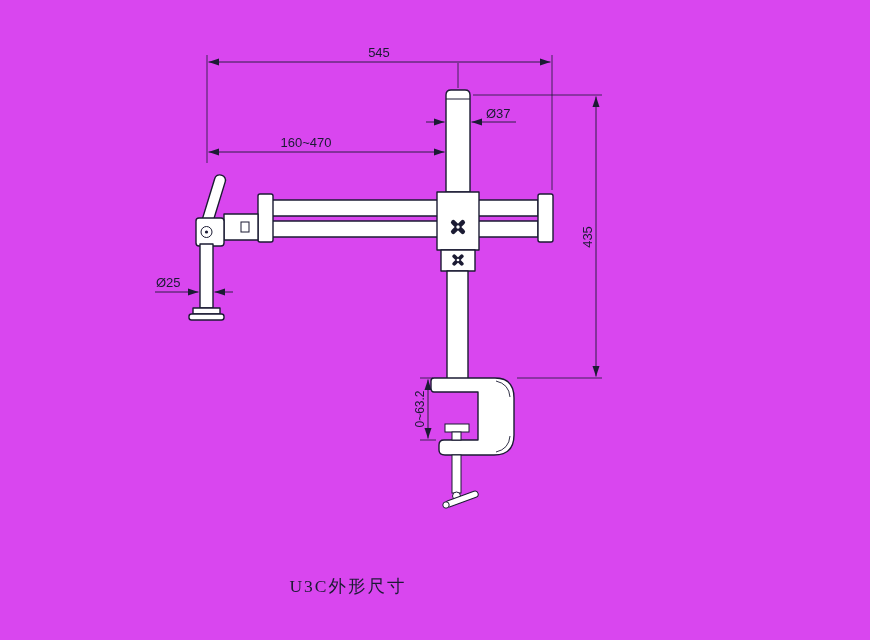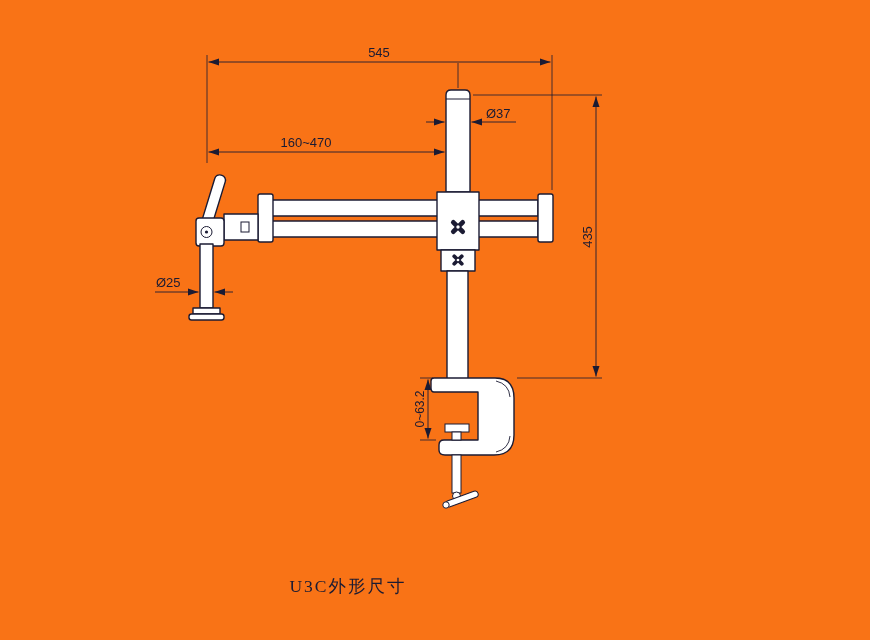--- a/index.html
+++ b/index.html
@@ -1,16 +1,16 @@
 <!DOCTYPE html>
 <html><head>
 <meta charset="utf-8">
 <style>
   html,body{margin:0;padding:0;background:#fff;}
-  .page{position:relative;width:870px;height:640px;background:#f97316;overflow:hidden;
+  .page{position:relative;width:870px;height:640px;background:#d946ef;overflow:hidden;
         font-family:"Liberation Sans", sans-serif;}
   svg{position:absolute;left:0;top:0;}
   .part{fill:#ffffff;stroke:#1b1b33;stroke-width:1.4;stroke-linejoin:round;}
   .detail{fill:#ffffff;stroke:#1b1b33;stroke-width:1;}
   .edge{fill:none;stroke:#1b1b33;stroke-width:1;}
   .shade{fill:none;stroke:#1b1b33;stroke-width:0.9;}
   .knob{fill:#1b1b33;stroke:none;}
   .dim{fill:none;stroke:#1b1b33;stroke-width:0.9;}
   .ext{fill:none;stroke:#1b1b33;stroke-width:0.8;}
   .dimtext{font-family:"Liberation Sans", sans-serif;font-size:13px;}

